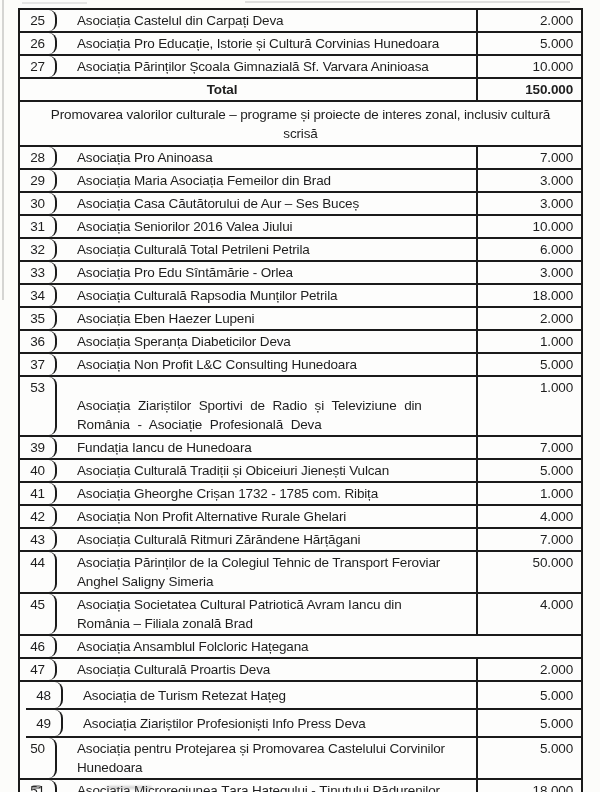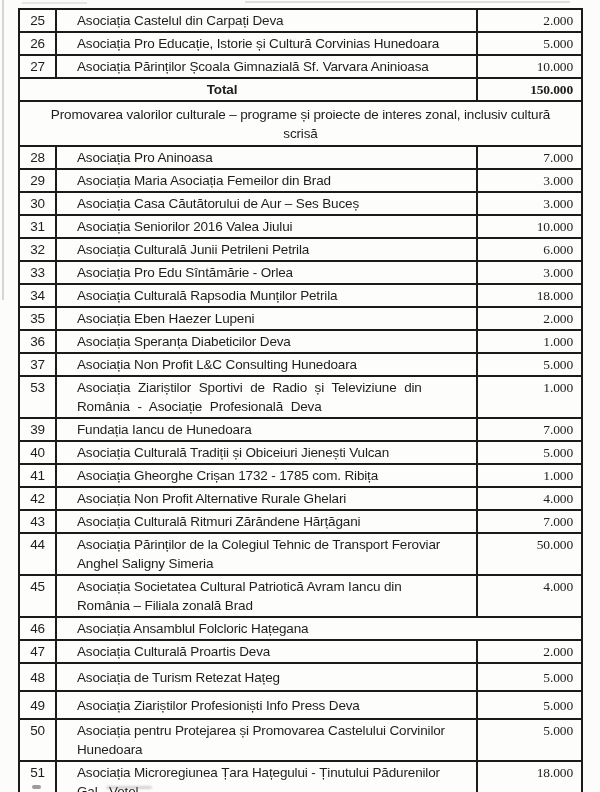--- a/index.html
+++ b/index.html
@@ -38,51 +38,51 @@
     font-size: 13.5px;
     line-height: 19px;
     letter-spacing: -0.15px;
     padding-top: 1px;
   }
   .no {
     width: 37px;
     flex: none;
     text-align: center;
     border-right: 2px solid #1b1b1b;
+    border-radius: 8px;
   }
   .name {
     flex: 1;
     padding: 1px 2px 1px 20px;
     white-space: pre-line;
   }
   .amount {
     width: 105px;
     flex: none;
     border-left: 2px solid #1b1b1b;
     text-align: right;
     padding: 1px 8px 1px 18px;
-    font-family: Liberation Serif, serif;
   }
   .total-left {
     flex: 1;
     text-align: center;
     font-weight: bold;
     padding-right: 8px;
   }
   .total-row .amount { font-weight: bold; margin-left: 44px; }
   .section-cell {
     flex: 1;
     text-align: center;
     white-space: pre-line;
     padding: 3px 4px 2px 4px;
   }
   
-  #mainRows .row:nth-child(11) .name { word-spacing: 4px; }
-  
-  #mainRows .row:nth-child(21), #mainRows .row:nth-child(22) { min-height: 28px; }
+  #mainRows .row:nth-child(11) .name { word-spacing: 4px; margin-top: 18px; }
+  
+  #mainRows .row:nth-child(21), #mainRows .row:nth-child(22) { min-height: 28px; margin-left: 6px; }
   #mainRows .row:nth-child(21) .cell, #mainRows .row:nth-child(22) .cell { padding-top: 4px; }
   
   #mainRows .row:nth-child(25) { min-height: 23px; }
   #mainRows .row:last-child { border-bottom: none; }
 
   
   .artifact { position: absolute; pointer-events: none; }
   .edge-line { left: 2px; top: 0; width: 2px; height: 300px; background: rgba(110,110,110,0.28); filter: blur(0.4px); }
   .top-smudge-1 { left: 245px; top: 1px; width: 325px; height: 2px; background: rgba(120,120,120,0.22); filter: blur(0.6px); }
   .top-smudge-2 { left: 22px; top: 2px; width: 65px; height: 2px; background: rgba(130,130,130,0.18); filter: blur(0.6px); }
@@ -149,21 +149,21 @@
   </div>
 
   <div class="row">
     <div class="cell no">31</div>
     <div class="cell name">Asociația Seniorilor 2016 Valea Jiului</div>
     <div class="cell amount">10.000</div>
   </div>
 
   <div class="row">
     <div class="cell no">32</div>
-    <div class="cell name">Asociația Culturală Junii Petrileni Petrila</div>
+    <div class="cell name">Asociația Culturală Total Petrileni Petrila</div>
     <div class="cell amount">6.000</div>
   </div>
 
   <div class="row">
     <div class="cell no">33</div>
     <div class="cell name">Asociația Pro Edu Sîntămărie - Orlea</div>
     <div class="cell amount">3.000</div>
   </div>
 
   <div class="row">

